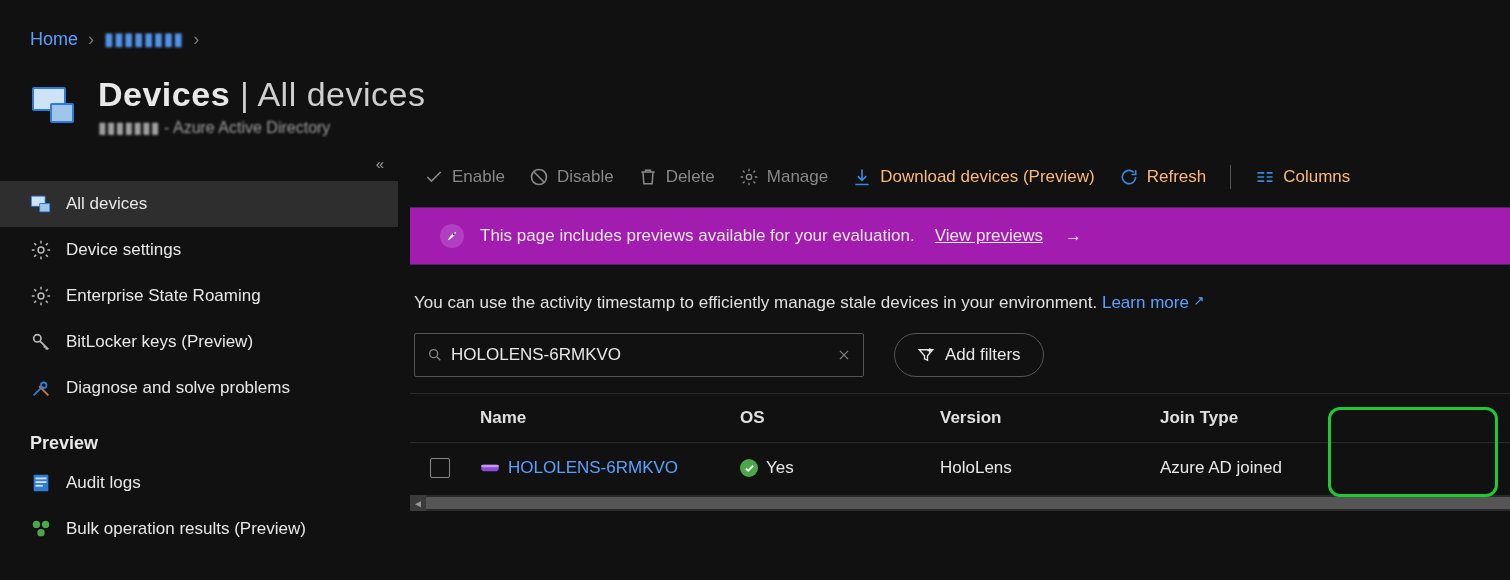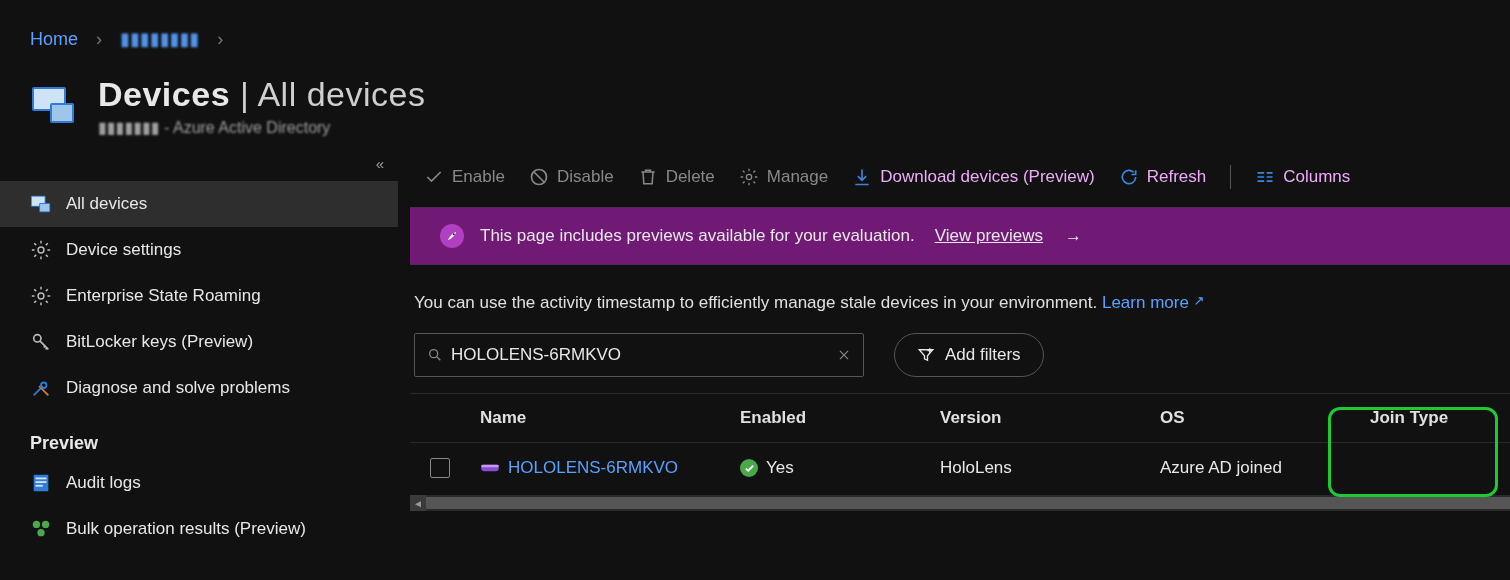--- a/index.html
+++ b/index.html
@@ -11,21 +11,21 @@
     width: 1510px;
     height: 580px;
     overflow: hidden;
   }
   a { color: #5aa1ff; text-decoration: none; }
 
   
   .breadcrumb {
     display: flex;
     align-items: center;
-    gap: 18px;
+    gap: 10px;
     padding: 28px 0 0 30px;
     font-size: 18px;
   }
   .breadcrumb .sep { color: #7a7a7a; }
   .breadcrumb .obscured { color:#5aa1ff; filter: blur(1px); opacity:0.9; }
 
   
   .titlebar {
     display: flex;
     align-items: flex-start;
@@ -79,29 +79,29 @@
     min-width:0;
   }
   .toolbar {
     display:flex;
     align-items:center;
     gap:24px;
     padding: 4px 0 18px 14px;
     font-size:17px;
   }
   .tool { display:flex; align-items:center; gap:8px; color:#888; cursor:pointer; }
-  .tool.enabled { color:#f0abfc; }
+  .tool.enabled { color:#fdba74; }
   .tool svg { width:20px; height:20px; }
   .toolbar .divider { width:1px; height:24px; background:#555; }
 
   .preview-banner {
     display:flex;
     align-items:center;
     gap:16px;
-    background:#701a75;
+    background:#a21caf;
     border-top:1px solid #4a2a58;
     border-bottom:1px solid #4a2a58;
     padding:16px 20px 16px 30px;
     font-size:17px;
   }
   .rocket-badge {
     width:24px; height:24px; border-radius:50%; background:#b13fc2;
     display:flex; align-items:center; justify-content:center;
   }
   .preview-banner .link { color:#e8e8e8; text-decoration:underline; cursor:pointer; margin-left:4px;}
@@ -385,23 +385,22 @@
           </svg>
         <span>Add filters</span>
       </div>
     </div>
 
     <div class="table">
       <div class="table-inner">
         <div class="thead">
           <div class="cell chk"></div>
           <div class="cell">Name</div>
-          <div class="cell">Enabled</div>
+          <div class="cell">OS</div>
           <div class="cell">Version</div>
-          <div class="cell">OS</div>
           <div class="cell">Join Type</div>
         </div>
         <div class="trow">
           <div class="cell chk">
               <div class="chk-box"></div>
             </div>
           <div class="cell">
             <a class="devname">
               <svg viewBox="0 0 24 20">
                   <rect x="1" y="6" width="22" height="8" rx="4" fill="#8a4bd6"></rect>

